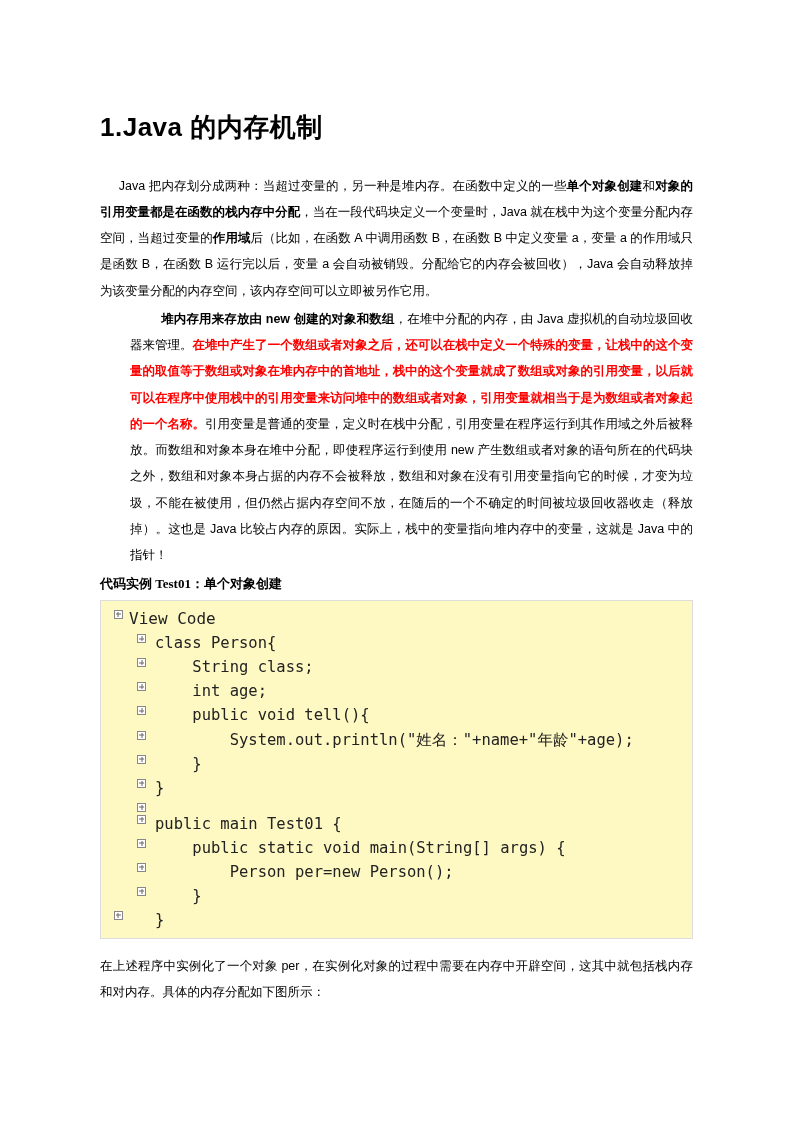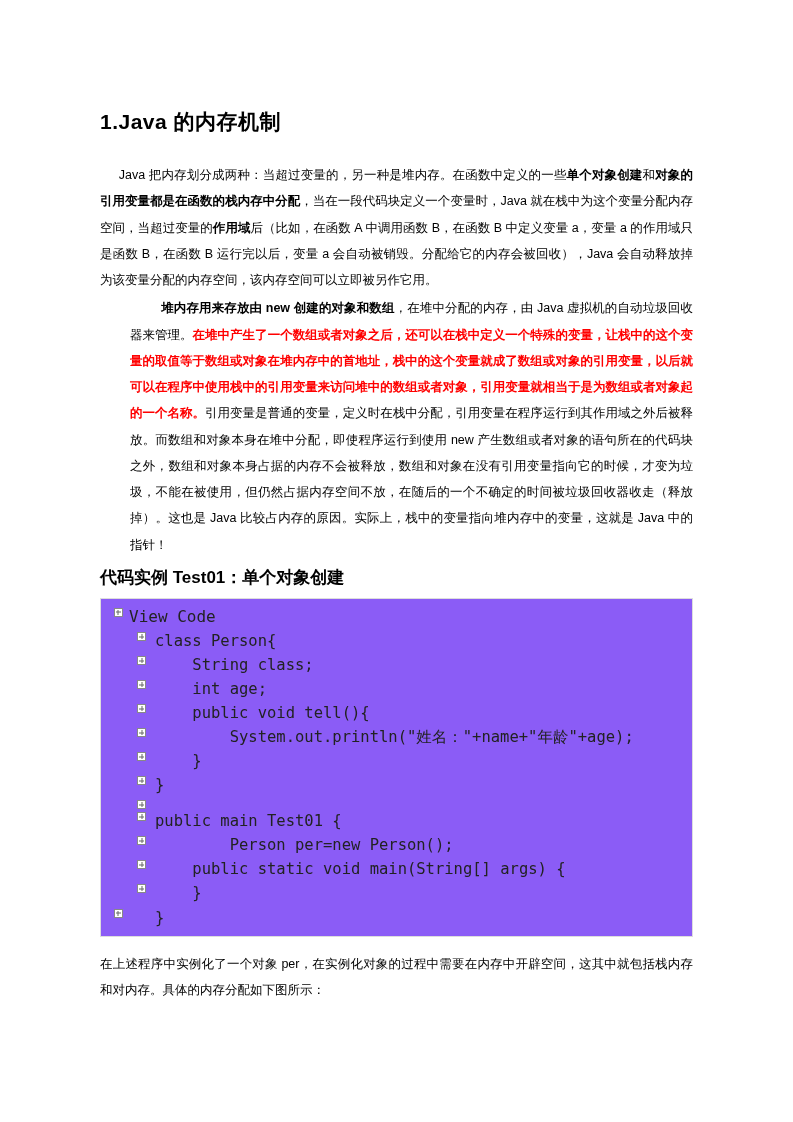--- a/index.html
+++ b/index.html
@@ -7,39 +7,40 @@
     font-family: "Microsoft YaHei", "SimSun", Arial, sans-serif;
     background: #fff;
     width: 793px;
     height: 1122px;
     padding: 100px 100px 0 100px;
     font-size: 12.5px;
     line-height: 2.1;
     color: #000;
   }
   h1 {
-    font-size: 21px;
+    font-size: 26px;
     font-weight: bold;
     margin-bottom: 18px;
     letter-spacing: 0.5px;
   }
   .para {
     text-align: justify;
     margin-bottom: 2px;
   }
   .indent { text-indent: 1.5em; }
   .bold { font-weight: bold; }
   .redbold { color: #ff0000; font-weight: bold; }
   .section-label {
     font-weight: bold;
-    font-size: 17px;
+    font-size: 13px;
     margin-top: 2px;
+    font-family: Liberation Serif, serif;
   }
   .code-area {
-    background: #8b5cf6;
+    background: #fef9c3;
     border: 1px solid #ddd;
     margin: 2px 0 8px 0;
     padding: 6px 8px 6px 8px;
     font-family: "SimSun", serif;
     font-size: 15.5px;
     line-height: 1.55;
   }
   .code-row {
     display: flex;
     align-items: flex-start;
@@ -181,28 +182,28 @@
       <span class="gutter2">
         <span class="expand-icon"></span>
       </span>
       <span class="code-text">public main Test01 {</span>
     </div>
   <div class="code-row">
       <span class="gutter"></span>
       <span class="gutter2">
         <span class="expand-icon"></span>
       </span>
+      <span class="code-text">    public static void main(String[] args) {</span>
+    </div>
+  <div class="code-row">
+      <span class="gutter"></span>
+      <span class="gutter2">
+        <span class="expand-icon"></span>
+      </span>
       <span class="code-text">        Person per=new Person();</span>
-    </div>
-  <div class="code-row">
-      <span class="gutter"></span>
-      <span class="gutter2">
-        <span class="expand-icon"></span>
-      </span>
-      <span class="code-text">    public static void main(String[] args) {</span>
     </div>
   <div class="code-row">
       <span class="gutter"></span>
       <span class="gutter2">
         <span class="expand-icon"></span>
       </span>
       <span class="code-text">    }</span>
     </div>
   <div class="code-row">
       <span class="gutter">

